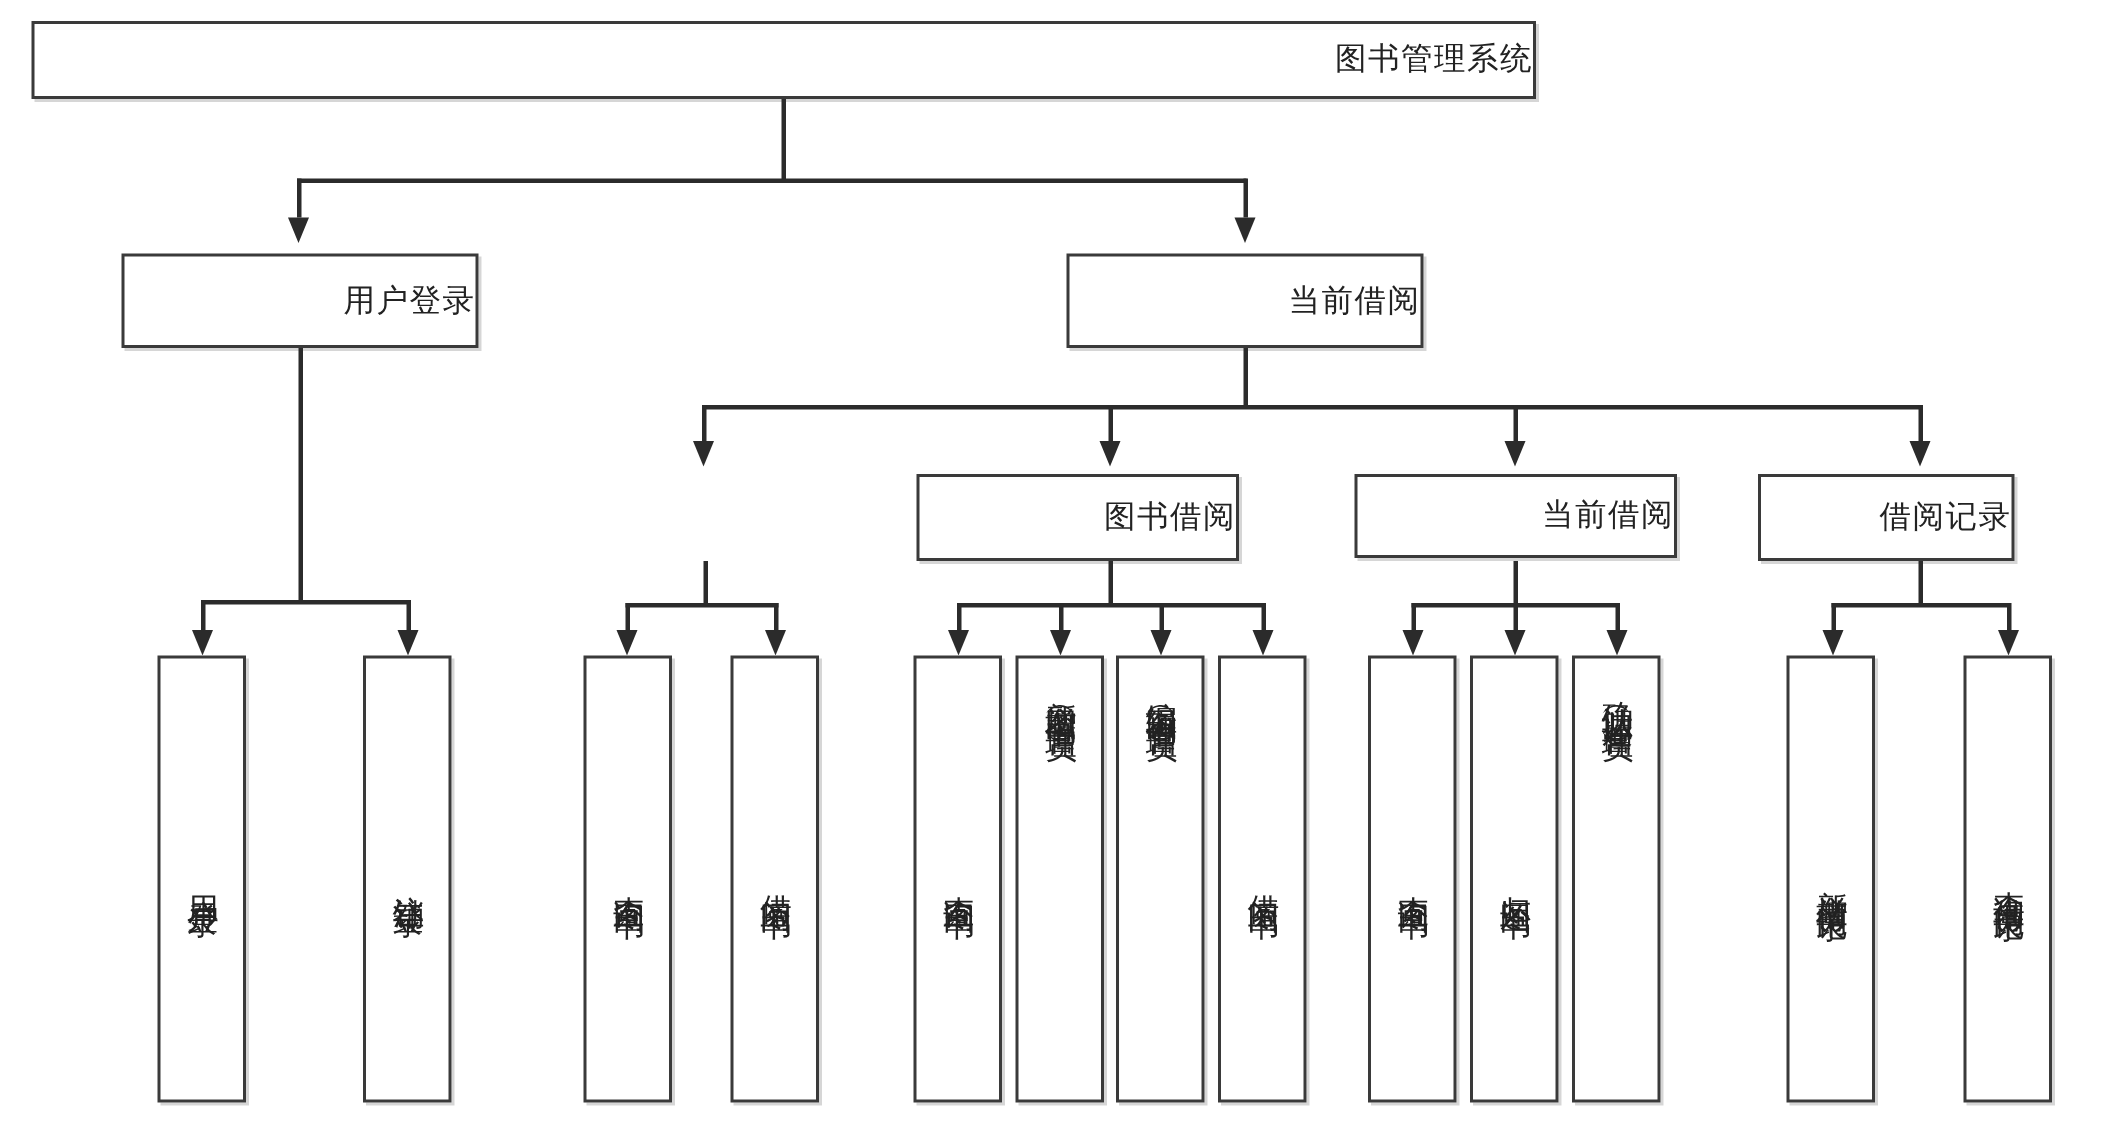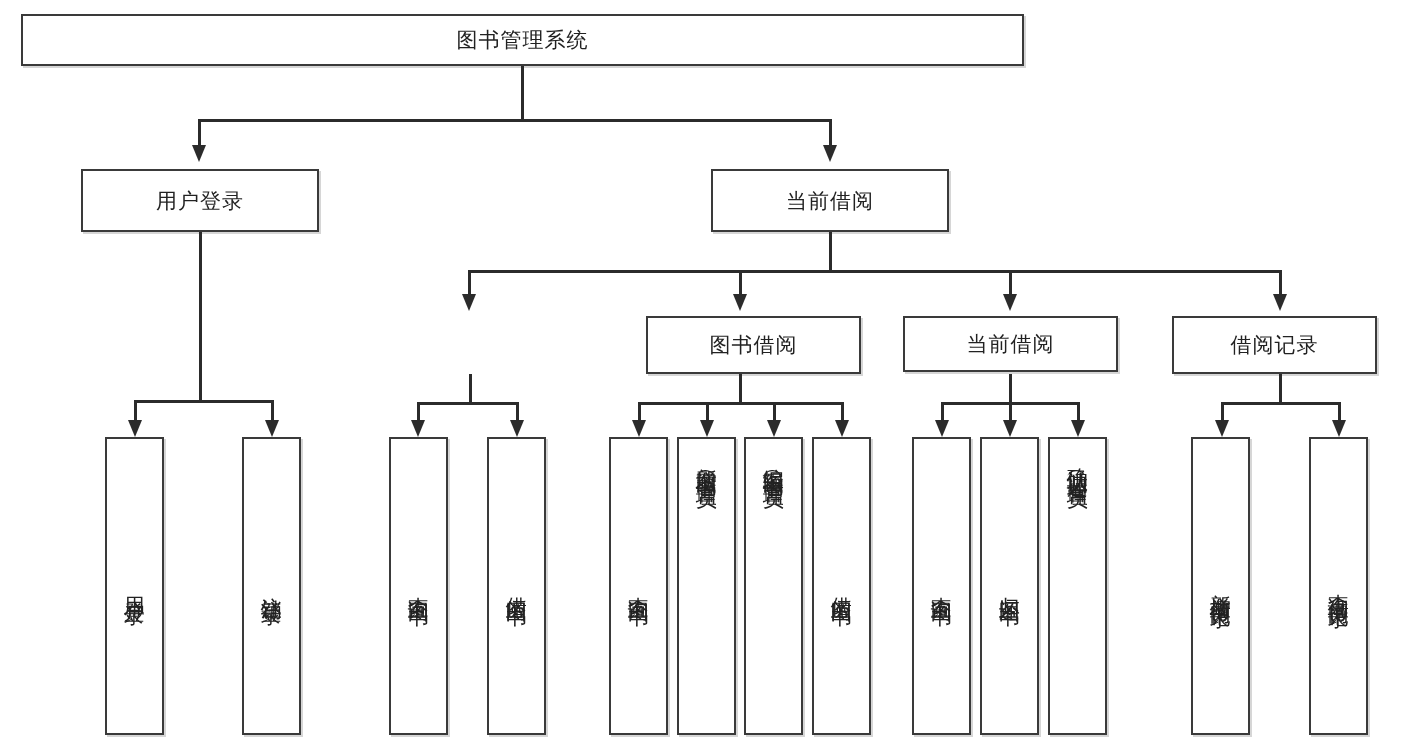--- a/index.html
+++ b/index.html
@@ -12,21 +12,21 @@
   #stage{position:relative;width:1405px;height:747px;}
 
   
   .node{
     position:absolute;
     box-sizing:border-box;
     background:#ffffff;
     border:2.5px solid #3a3a3a;
     display:flex;
     align-items:center;
-    justify-content:center;
+    justify-content:flex-end;
     color:#222222;
     box-shadow:2px 2px 0 rgba(0,0,0,0.16);
   }
   .node .lbl{
     display:block;
     white-space:nowrap;
     letter-spacing:1px;
   }
   .node.h .lbl{font-size:21px;line-height:1.1;}
   .node.v{
@@ -101,27 +101,27 @@
   <div class="ln h" style="left:468px;top:270px;width:812px;"></div>
   <div class="ln v" style="left:468px;top:270px;height:24px;"></div>
   <div class="arw" style="left:462px;top:294px;"></div>
   <div class="ln v" style="left:739px;top:270px;height:24px;"></div>
   <div class="arw" style="left:733px;top:294px;"></div>
   <div class="ln v" style="left:1009px;top:270px;height:24px;"></div>
   <div class="arw" style="left:1003px;top:294px;"></div>
   <div class="ln v" style="left:1279px;top:270px;height:24px;"></div>
   <div class="arw" style="left:1273px;top:294px;"></div>
 
-  <div class="node h" style="left:646px;top:316px;width:215px;height:58px;">
+  <div class="node h" style="left:611px;top:316px;width:215px;height:58px;">
     <span class="lbl">图书借阅</span>
   </div>
   <div class="node h" style="left:903px;top:316px;width:215px;height:56px;">
     <span class="lbl">当前借阅</span>
   </div>
-  <div class="node h" style="left:1172px;top:316px;width:205px;height:58px;">
+  <div class="node h" style="left:1172px;top:316px;width:171px;height:58px;">
     <span class="lbl">借阅记录</span>
   </div>
 
   <div class="ln v" style="left:469px;top:374px;height:30px;"></div>
   <div class="ln h" style="left:417px;top:402px;width:102px;"></div>
   <div class="ln v" style="left:417px;top:402px;height:18px;"></div>
   <div class="arw" style="left:411px;top:420px;"></div>
   <div class="ln v" style="left:516px;top:402px;height:18px;"></div>
   <div class="arw" style="left:510px;top:420px;"></div>
 

